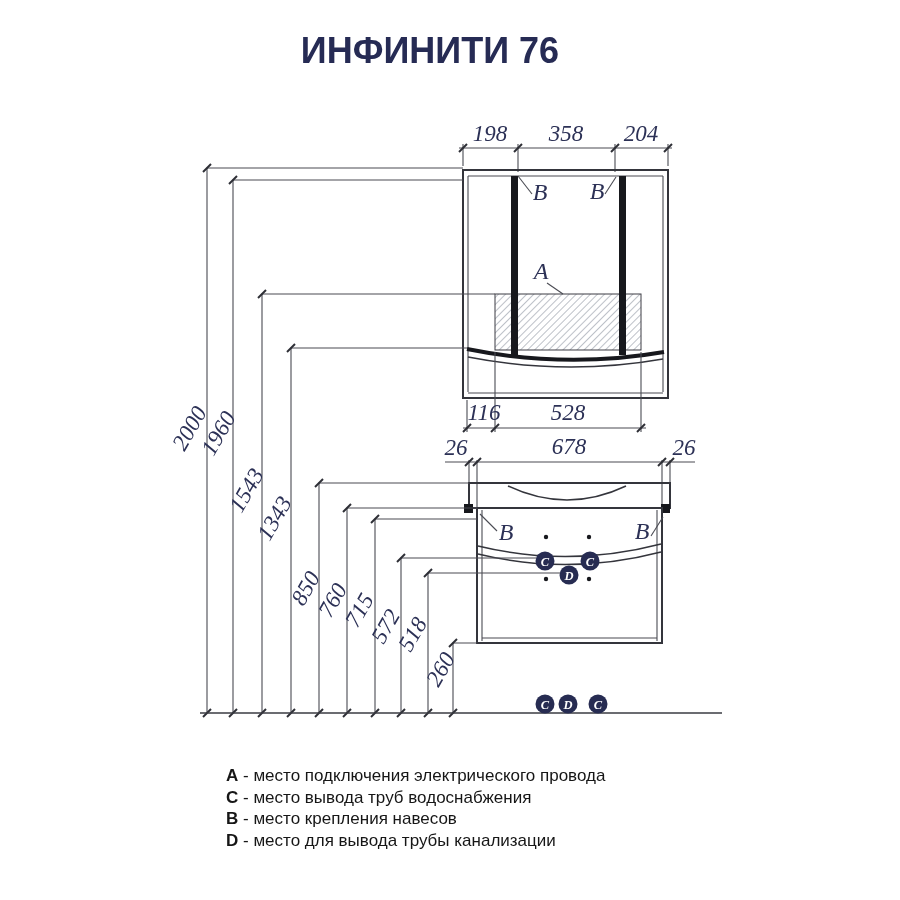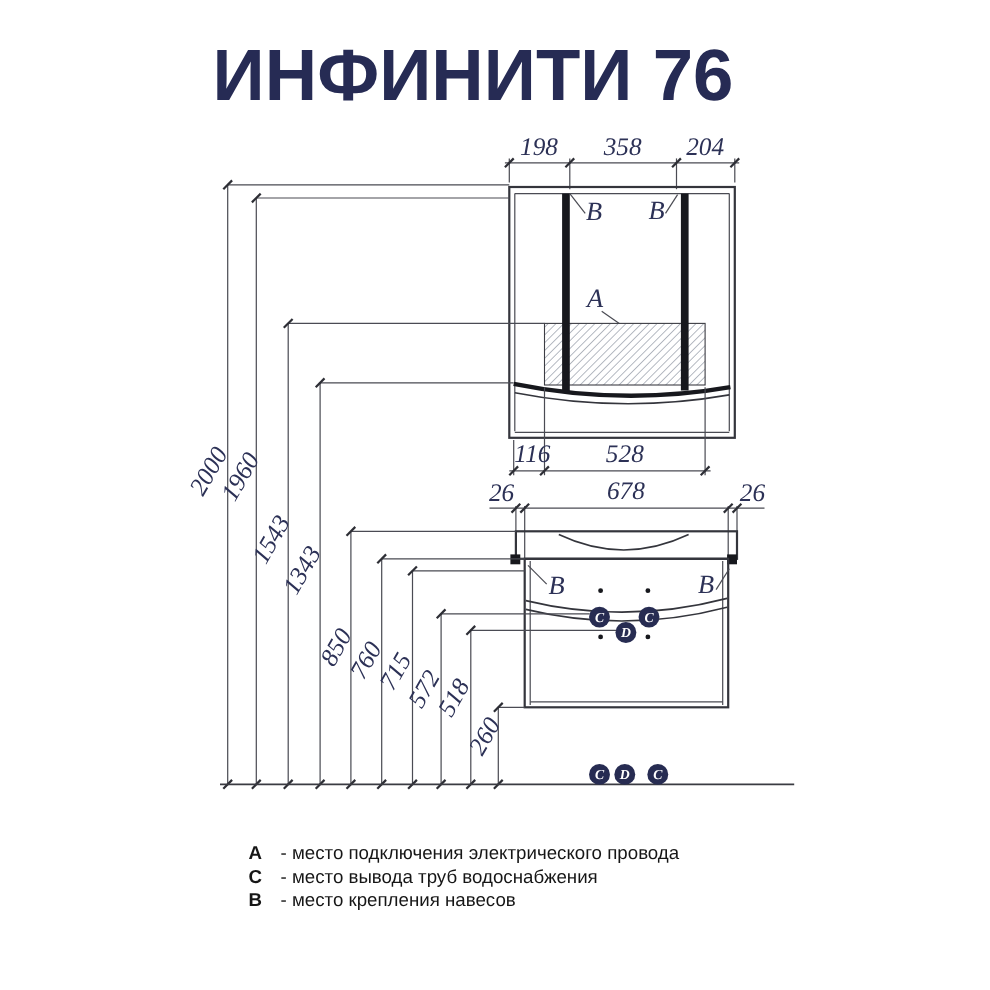--- a/index.html
+++ b/index.html
@@ -1,19 +1,19 @@
 <!DOCTYPE html>
 <html><head>
 <meta charset="utf-8">
 <style>
   html,body { margin:0; padding:0; background:#ffffff; }
   body { width:900px; height:900px; position:relative; overflow:hidden;
          font-family:"Liberation Sans", sans-serif; }
   .title { position:absolute; top:30px; left:0; width:860px; text-align:center;
-           font-size:66px; font-weight:600; color:#262b54; letter-spacing:0; }
+           font-size:36px; font-weight:600; color:#262b54; letter-spacing:0; }
   svg.drawing { position:absolute; left:0; top:0; }
 
   
   .ln   { stroke:#4a4b53; stroke-width:1.1; fill:none; }
   .ln2  { stroke:#34353c; stroke-width:2;   fill:none; }
   .arcT { stroke:#17181d; stroke-width:4;   fill:none; }
   .arcS { stroke:#34353c; stroke-width:1.5; fill:none; }
   .tick { stroke:#2d2e35; stroke-width:2; }
   .thick{ fill:#17181d; }
   .dot  { fill:#17181d; }
@@ -23,21 +23,21 @@
   text.dim  { font-family:"Liberation Serif", serif; font-style:italic;
               font-size:23px; fill:#2c3156; text-anchor:middle; }
   text.lbl  { font-family:"Liberation Serif", serif; font-style:italic;
               font-size:24px; fill:#2c3156; text-anchor:middle; }
   text.circ { font-family:"Liberation Serif", serif; font-style:italic; font-weight:bold;
               font-size:12.5px; fill:#ffffff; text-anchor:middle; }
 
   .legend { position:absolute; left:226px; top:765px; color:#161616;
             font-size:17px; line-height:21.5px; }
   .legend .k { font-weight:bold; }
-  .legend .t { font-weight:normal;margin-left:12px; }
+  .legend .t { font-weight:normal; }
 </style>
 </head>
 <body>
 
 <div class="title">ИНФИНИТИ 76</div>
 
 <svg class="drawing" width="900" height="760" viewBox="0 0 900 760">
   <defs>
     <pattern id="hatch" width="5" height="5" patternUnits="userSpaceOnUse" patternTransform="rotate(45)">
       <line x1="0" y1="0" x2="0" y2="5" stroke="#9096a3" stroke-width="1.2"></line>
@@ -210,13 +210,17 @@
     <span class="t">- место подключения электрического провода</span>
   </div>
   <div class="legend-row">
     <span class="k">C</span>
     <span class="t">- место вывода труб водоснабжения</span>
   </div>
   <div class="legend-row">
     <span class="k">B</span>
     <span class="t">- место крепления навесов</span>
   </div>
+  <div class="legend-row">
+    <span class="k">D</span>
+    <span class="t">- место для вывода трубы канализации</span>
+  </div>
 </div>
 
 </body></html>

